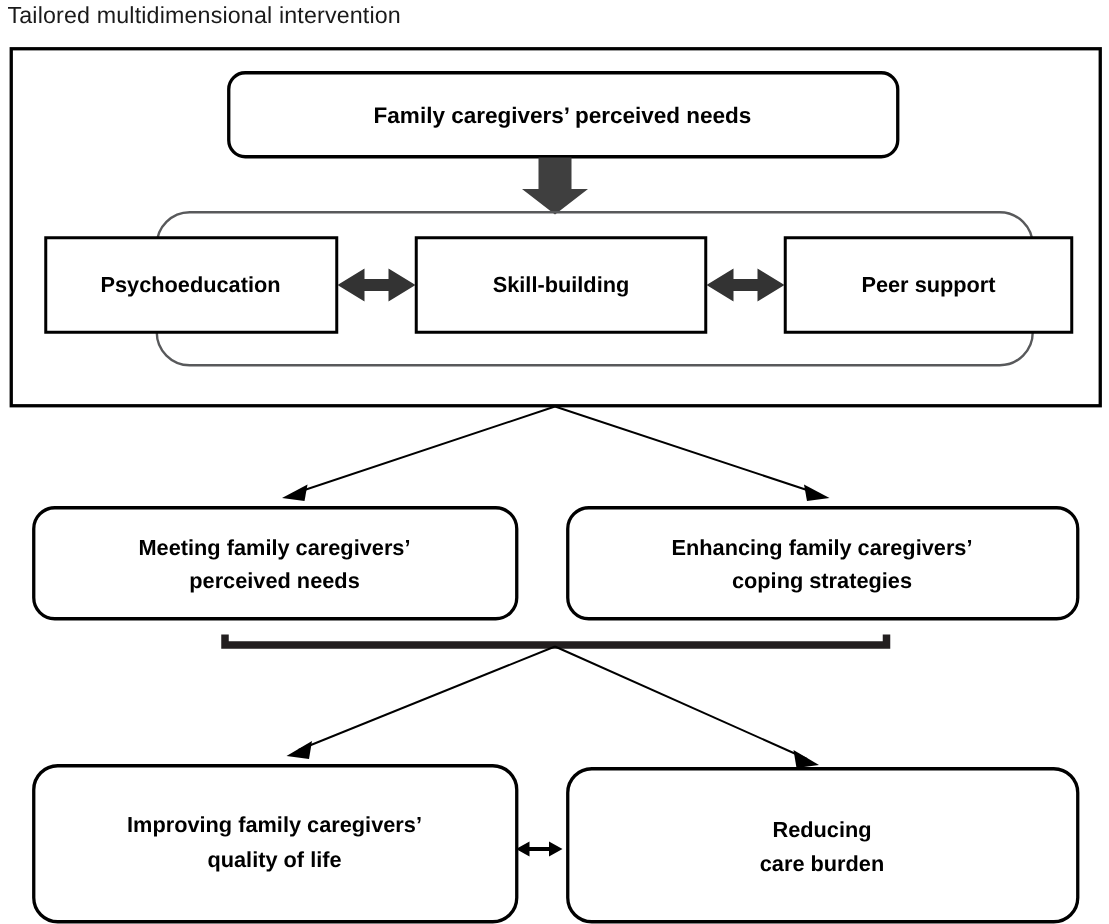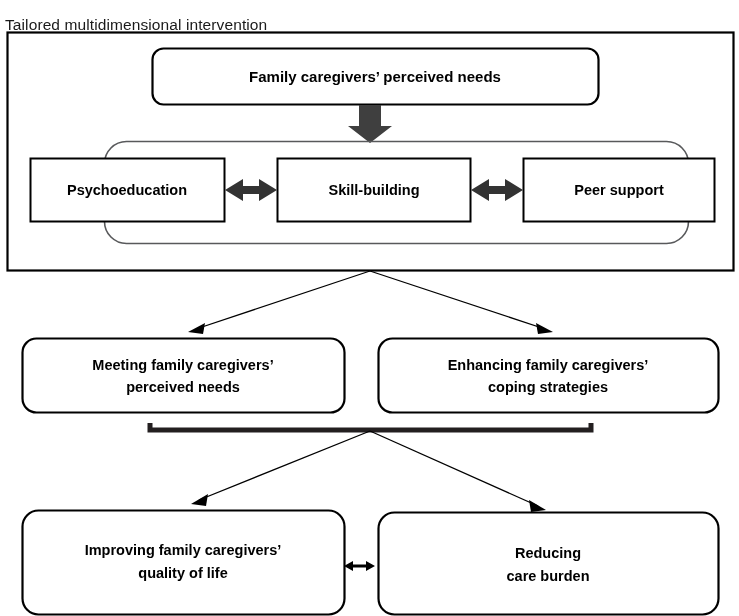--- a/index.html
+++ b/index.html
@@ -15,21 +15,21 @@
     overflow: hidden;
   }
   #diagram-root {
     position: relative;
     width: 739px;
     height: 616px;
   }
   .figure-title {
     position: absolute;
     left: 5px;
-    top: 16px;
+    top: 2px;
     font-size: 15.5px;
     font-weight: 400;
     color: #1a1a1a;
     letter-spacing: 0.1px;
     white-space: nowrap;
   }
   svg.canvas {
     position: absolute;
     left: 0;
     top: 0;

